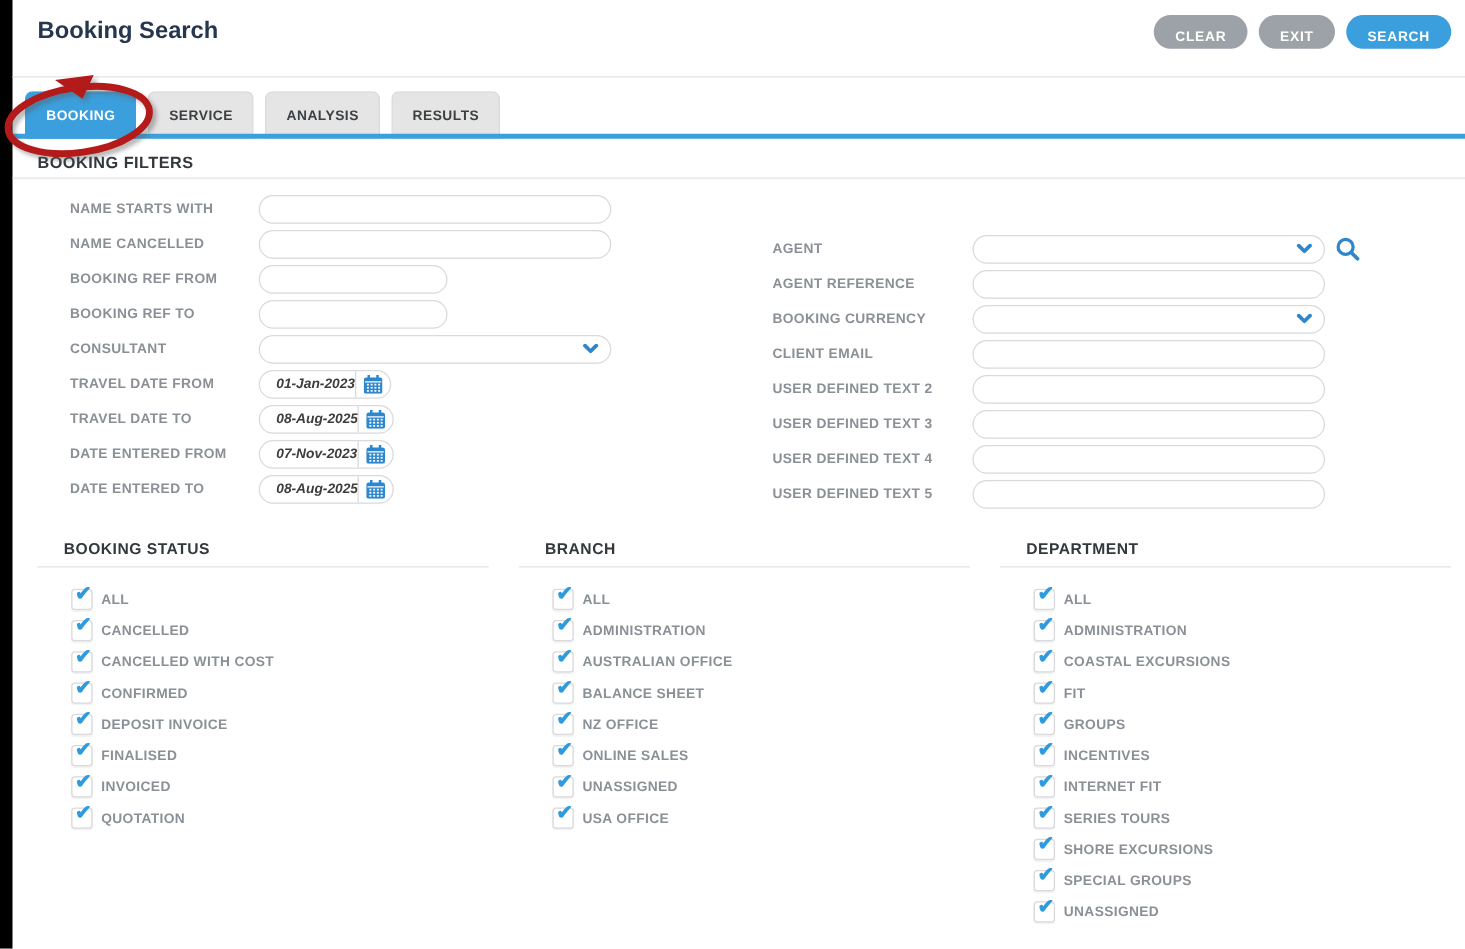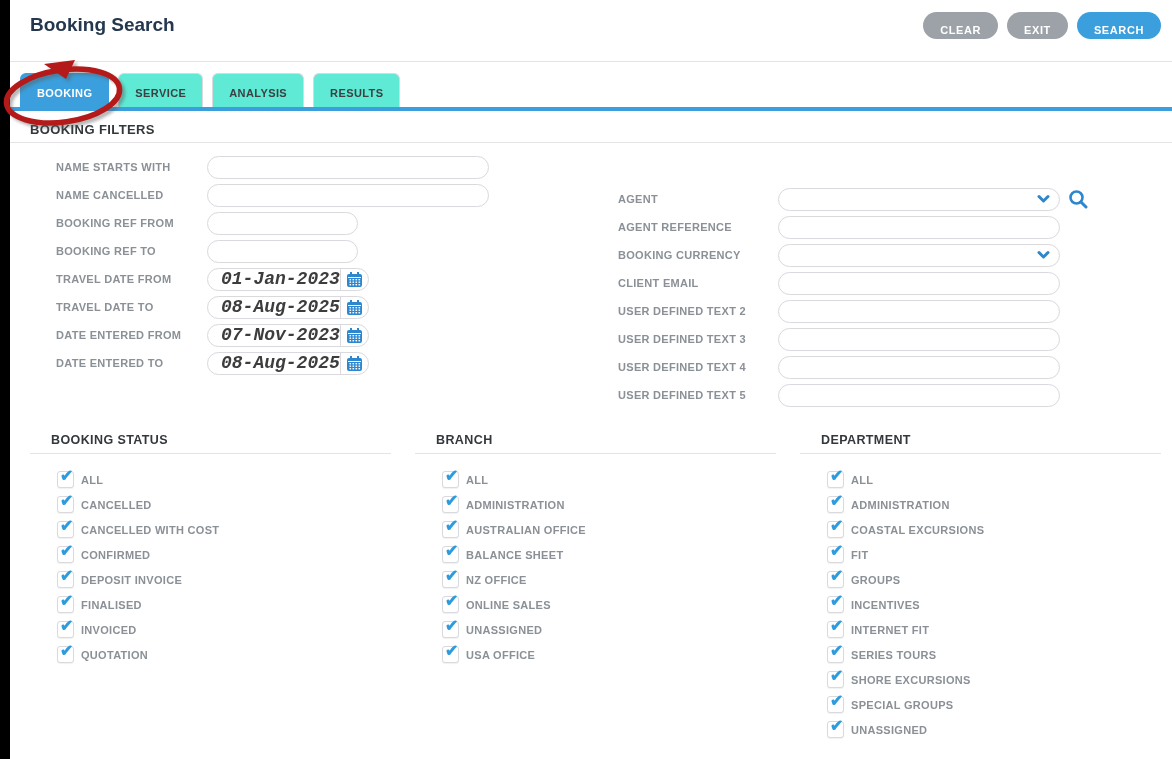--- a/index.html
+++ b/index.html
@@ -14,42 +14,42 @@
   .page-title{position:absolute;left:30px;top:14px;font-size:19px;font-weight:bold;color:#24374E;}
   .btn-bar{position:absolute;top:12px;right:11px;display:flex;gap:9px;}
   .btn{height:27px;border:none;border-radius:14px;color:#fff;font-weight:bold;font-size:11px;
        letter-spacing:.6px;padding:12px 17px;font-family:inherit;cursor:pointer;}
   .btn.gray{background:#9DA2A8;}
   .btn.blue{background:var(--accent);}
   .header-divider{position:absolute;left:10px;right:0;top:61px;height:1px;background:var(--hair);}
   .tab-underline{position:absolute;left:10px;right:0;top:107px;height:4px;background:var(--accent);z-index:2;}
   .tabbar{position:absolute;left:20px;top:73px;display:flex;gap:9px;z-index:1;}
   .tab{height:38px;min-width:82px;padding:0 16px;border:1px solid var(--border);border-bottom:none;
-       border-radius:6px 6px 0 0;background:#5eead4;color:#3C4043;font-weight:bold;font-size:11px;
+       border-radius:6px 6px 0 0;background:#e5e5e5;color:#3C4043;font-weight:bold;font-size:11px;
        letter-spacing:.4px;display:flex;align-items:center;justify-content:center;cursor:pointer;}
   .tab.active{background:var(--accent);border-color:var(--accent);color:#fff;}
   .section-title{position:absolute;left:30px;top:122px;font-size:13px;font-weight:bold;
        color:var(--head-dark);letter-spacing:.4px;}
   .section-underline{position:absolute;left:10px;right:0;top:142px;height:1px;background:var(--hair);}
   .col{position:absolute;top:153px;}
   .col.left{left:30px;}
   .col.right{left:592px;margin-top:32px;}
   .frow{display:flex;align-items:center;height:28px;}
   .flabel{font-size:11px;font-weight:bold;color:var(--label-gray);letter-spacing:.3px;flex:0 0 auto;padding-left:26px;}
   .col.left .flabel{width:177px;}
   .col.right .flabel{width:186px;}
   .pill{height:23px;border:1px solid var(--border);border-radius:12px;background:#fff;
         display:flex;align-items:center;position:relative;}
   .pill.wide{width:282px;}
   .pill.narrow{width:151px;}
   .pill input{border:none;outline:none;background:transparent;flex:1;min-width:0;height:100%;
         padding:0 12px;font-family:inherit;font-size:12px;color:#444;border-radius:12px;}
   .pill.has-chevron input{padding-right:26px;}
   .chev{position:absolute;right:9px;top:50%;transform:translateY(-50%);}
-  .date-text{flex:1;padding-left:13px;font-size:18px;font-weight:bold;font-style:italic;color:#3D3D3D;font-family:Liberation Mono, monospace;}
+  .date-text{flex:1;padding-left:13px;font-size:11px;font-weight:bold;font-style:italic;color:#3D3D3D;}
   .date-seg{width:28px;height:100%;border-left:1px solid var(--border);display:flex;
         align-items:center;justify-content:center;cursor:pointer;}
   .mag{margin-left:8px;cursor:pointer;display:flex;}
   .group{position:absolute;top:430px;width:361px;}
   .g1{left:30px;} .g2{left:415px;} .g3{left:800px;}
   .group-head{border-bottom:1px solid var(--hair);padding-bottom:5px;}
   .group-title{margin-left:21px;font-size:12.5px;font-weight:bold;color:var(--head-dark);letter-spacing:.4px;}
   .group-items{margin-top:13px;margin-left:27px;}
   .chk-row{display:flex;align-items:center;height:25px;}
   .chk-box{width:17px;height:17px;background:#fff;border:1px solid var(--border);border-radius:3px;
@@ -115,20 +115,29 @@
     <div class="frow">
       <span class="flabel">BOOKING REF FROM</span>
       <div class="pill narrow">
         <input type="text" value="" style="">
       </div>
     </div>
     <div class="frow">
       <span class="flabel">BOOKING REF TO</span>
       <div class="pill narrow">
         <input type="text" value="" style="">
+      </div>
+    </div>
+    <div class="frow">
+      <span class="flabel">CONSULTANT</span>
+      <div class="pill has-chevron wide">
+        <input type="text" style="">
+        <svg width="13" height="9" viewBox="0 0 13 9" class="chev">
+          <polyline points="2,2 6.5,6.5 11,2" fill="none" stroke="#2C87CE" stroke-width="3" stroke-linecap="round" stroke-linejoin="round"></polyline>
+        </svg>
       </div>
     </div>
     <div class="frow">
       <span class="flabel">TRAVEL DATE FROM</span>
       <div class="pill date">
         <span class="date-text">01-Jan-2023</span>
         <span class="date-seg">
           <svg width="15" height="15" viewBox="0 0 15 15">
             <rect x="0" y="2" width="15" height="13" rx="2" fill="#2C87CE"></rect>
             <rect x="3" y="0" width="2" height="4" fill="#2C87CE"></rect>

